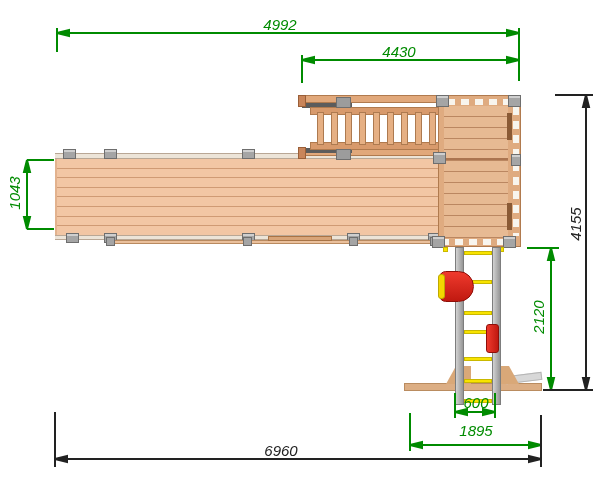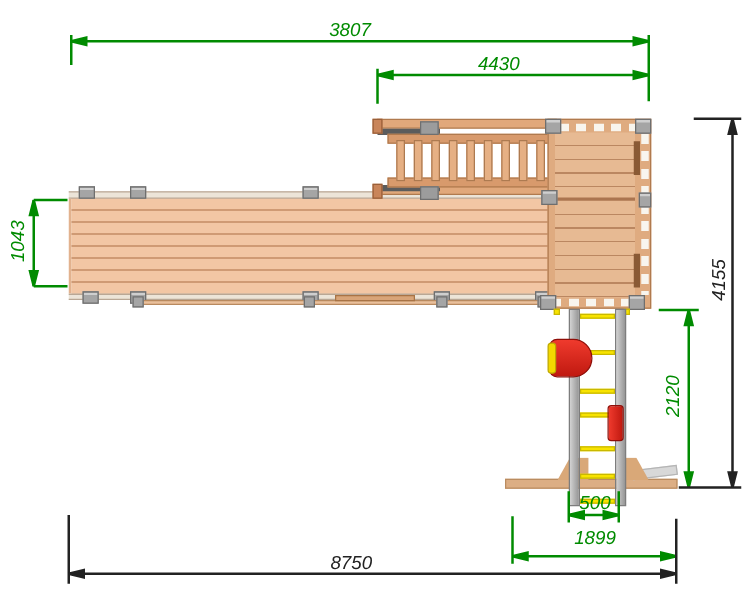--- a/index.html
+++ b/index.html
@@ -188,22 +188,22 @@
       <path d="M555,95 H593 M586,95 V390 M543,390 H593" fill="none"></path>
       <polygon points="586,95 583,107 589,107"></polygon>
         <polygon points="586,390 583,378 589,378"></polygon>
 
       <path d="M55,412 V467 M55,459 H541 M541,415 V467" fill="none"></path>
       <polygon points="55,459 67,456 67,462"></polygon>
         <polygon points="541,459 529,456 529,462"></polygon>
     </g>
   </svg>
 
-  <div class="dim-label" style="left:240px;top:17px;">3807</div>
+  <div class="dim-label" style="left:240px;top:17px;">4992</div>
   <div class="dim-label" style="left:359px;top:44px;">4430</div>
   <div class="dim-label vert" style="left:-15px;top:185px;">1043</div>
   <div class="dim-label vert dark" style="left:546px;top:216px;">4155</div>
   <div class="dim-label vert" style="left:509px;top:309px;">2120</div>
-  <div class="dim-label" style="left:436px;top:395px;">500</div>
-  <div class="dim-label" style="left:436px;top:423px;">1899</div>
-  <div class="dim-label dark" style="left:241px;top:443px;">8750</div>
+  <div class="dim-label" style="left:436px;top:395px;">600</div>
+  <div class="dim-label" style="left:436px;top:423px;">1895</div>
+  <div class="dim-label dark" style="left:241px;top:443px;">6960</div>
 
 </div>
 
 </body></html>

